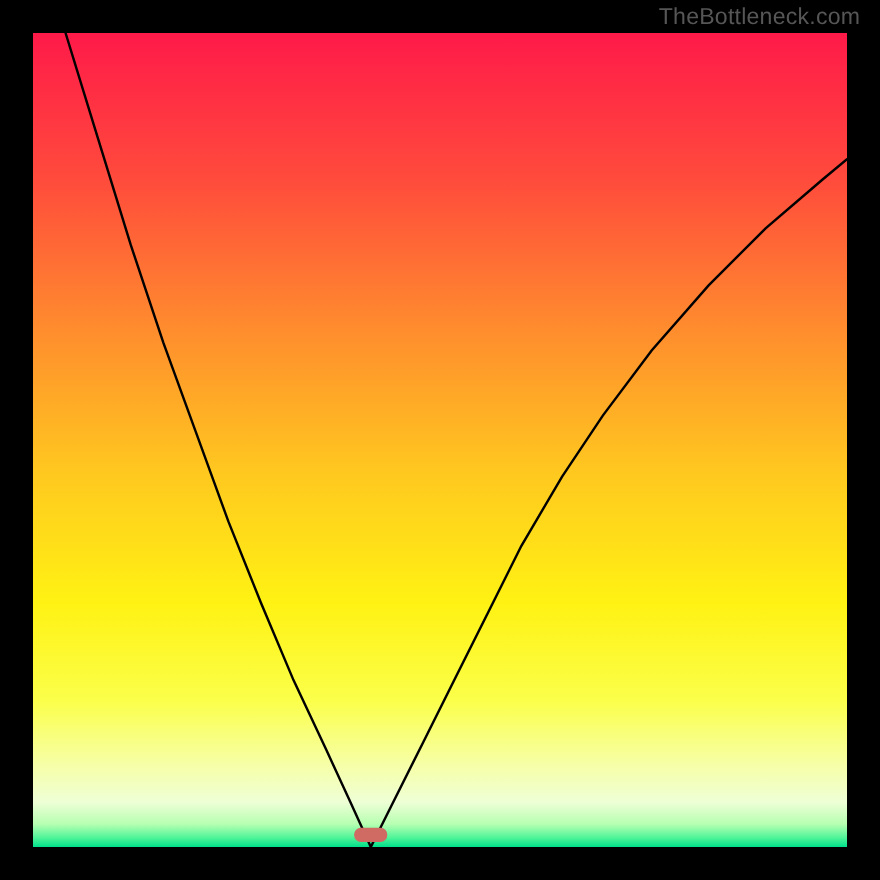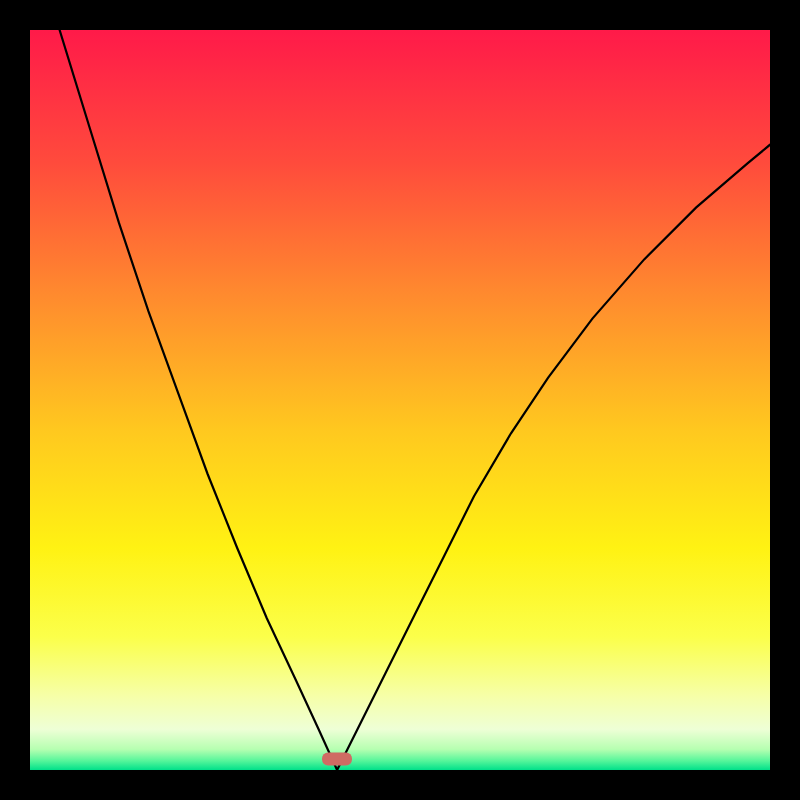--- a/index.html
+++ b/index.html
@@ -52,20 +52,21 @@
     height: 13px;
     background: #cf6b63;
     border-radius: 6px;
     transform: translate(-50%, -50%);
   }
 </style>
 </head>
 <body>
 
 <div class="frame">
+  <div class="watermark">TheBottleneck.com</div>
 
   <div class="plot-area">
     <svg class="gradient-bg" viewBox="0 0 100 100" preserveAspectRatio="none">
       <defs>
         <linearGradient id="bg-grad" x1="0" y1="0" x2="0" y2="1">
             <stop offset="0%" stop-color="#ff1a49"></stop>
             <stop offset="18%" stop-color="#ff4b3c"></stop>
             <stop offset="36%" stop-color="#ff8b2e"></stop>
             <stop offset="54%" stop-color="#ffc81f"></stop>
             <stop offset="70%" stop-color="#fff213"></stop>

